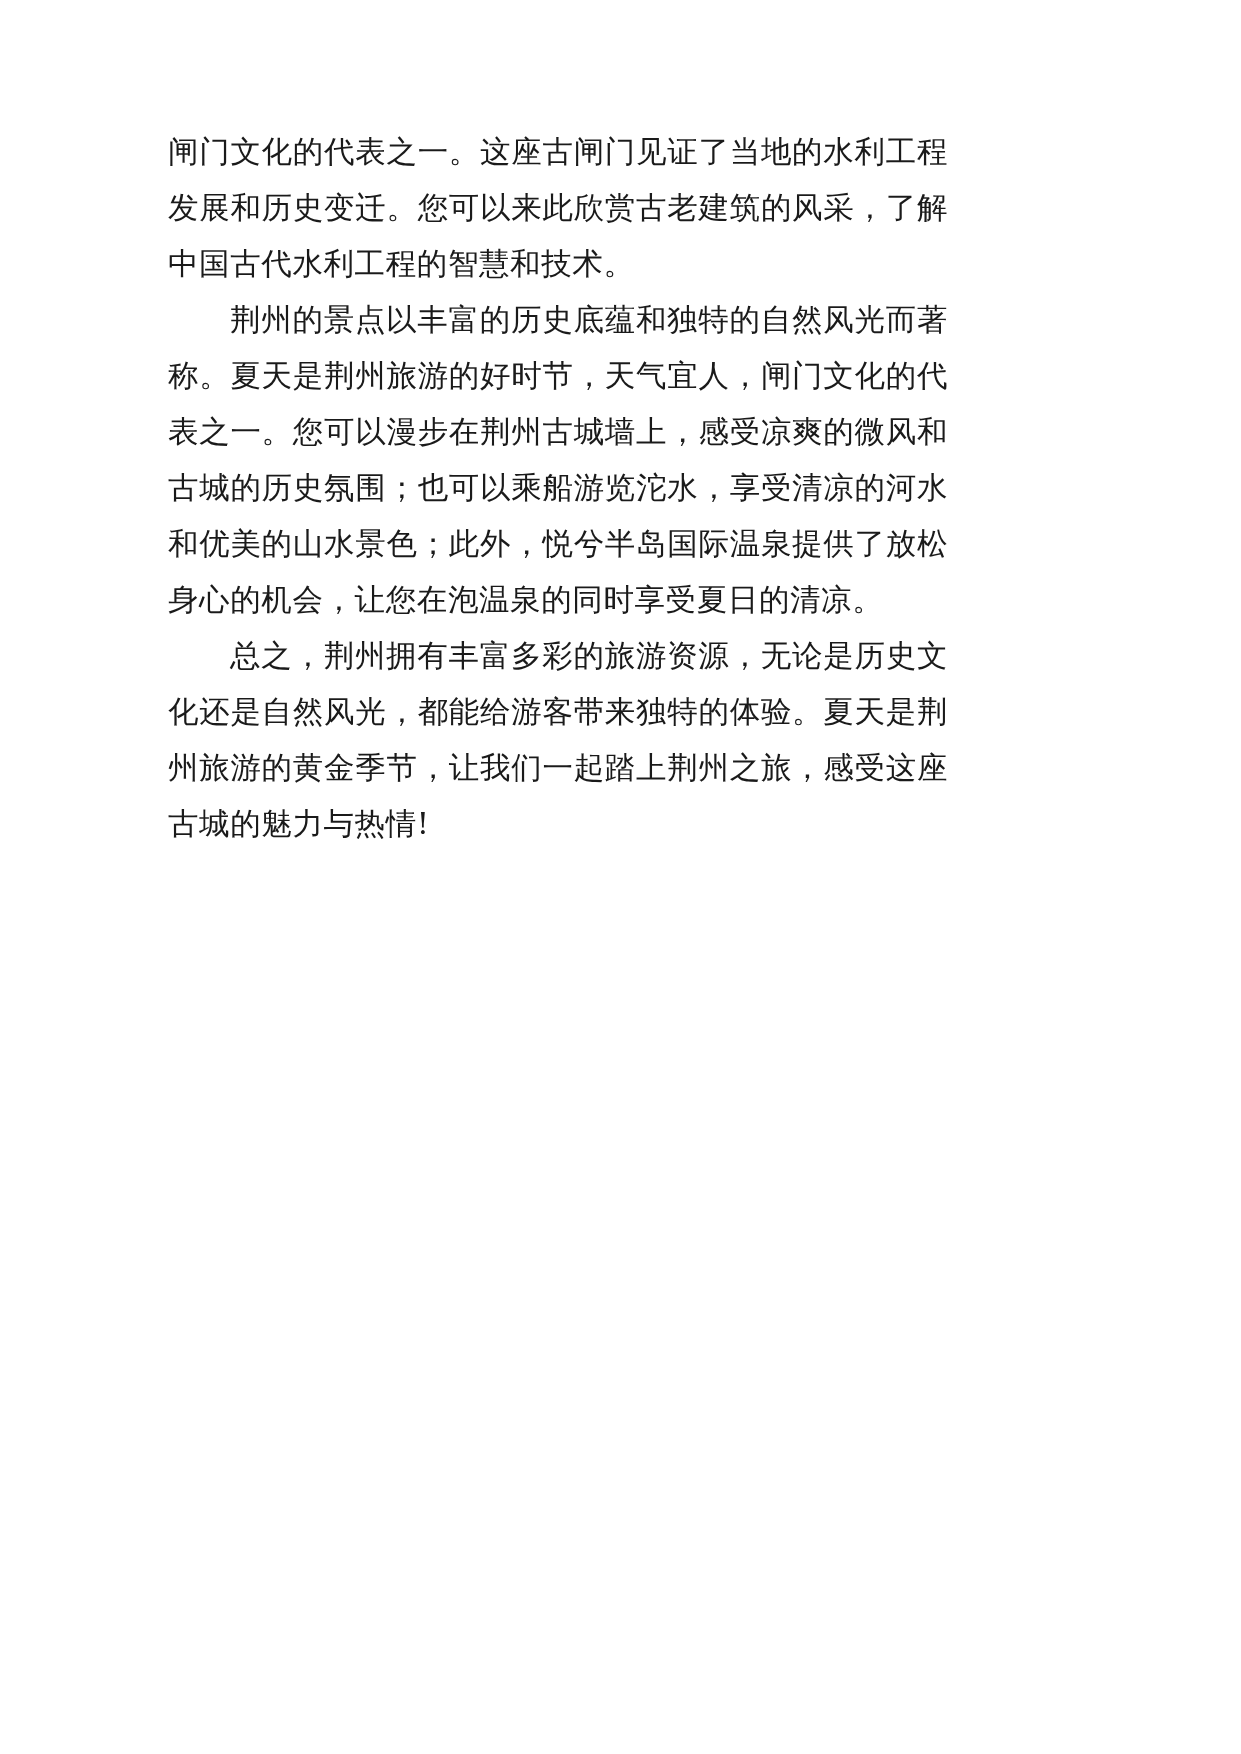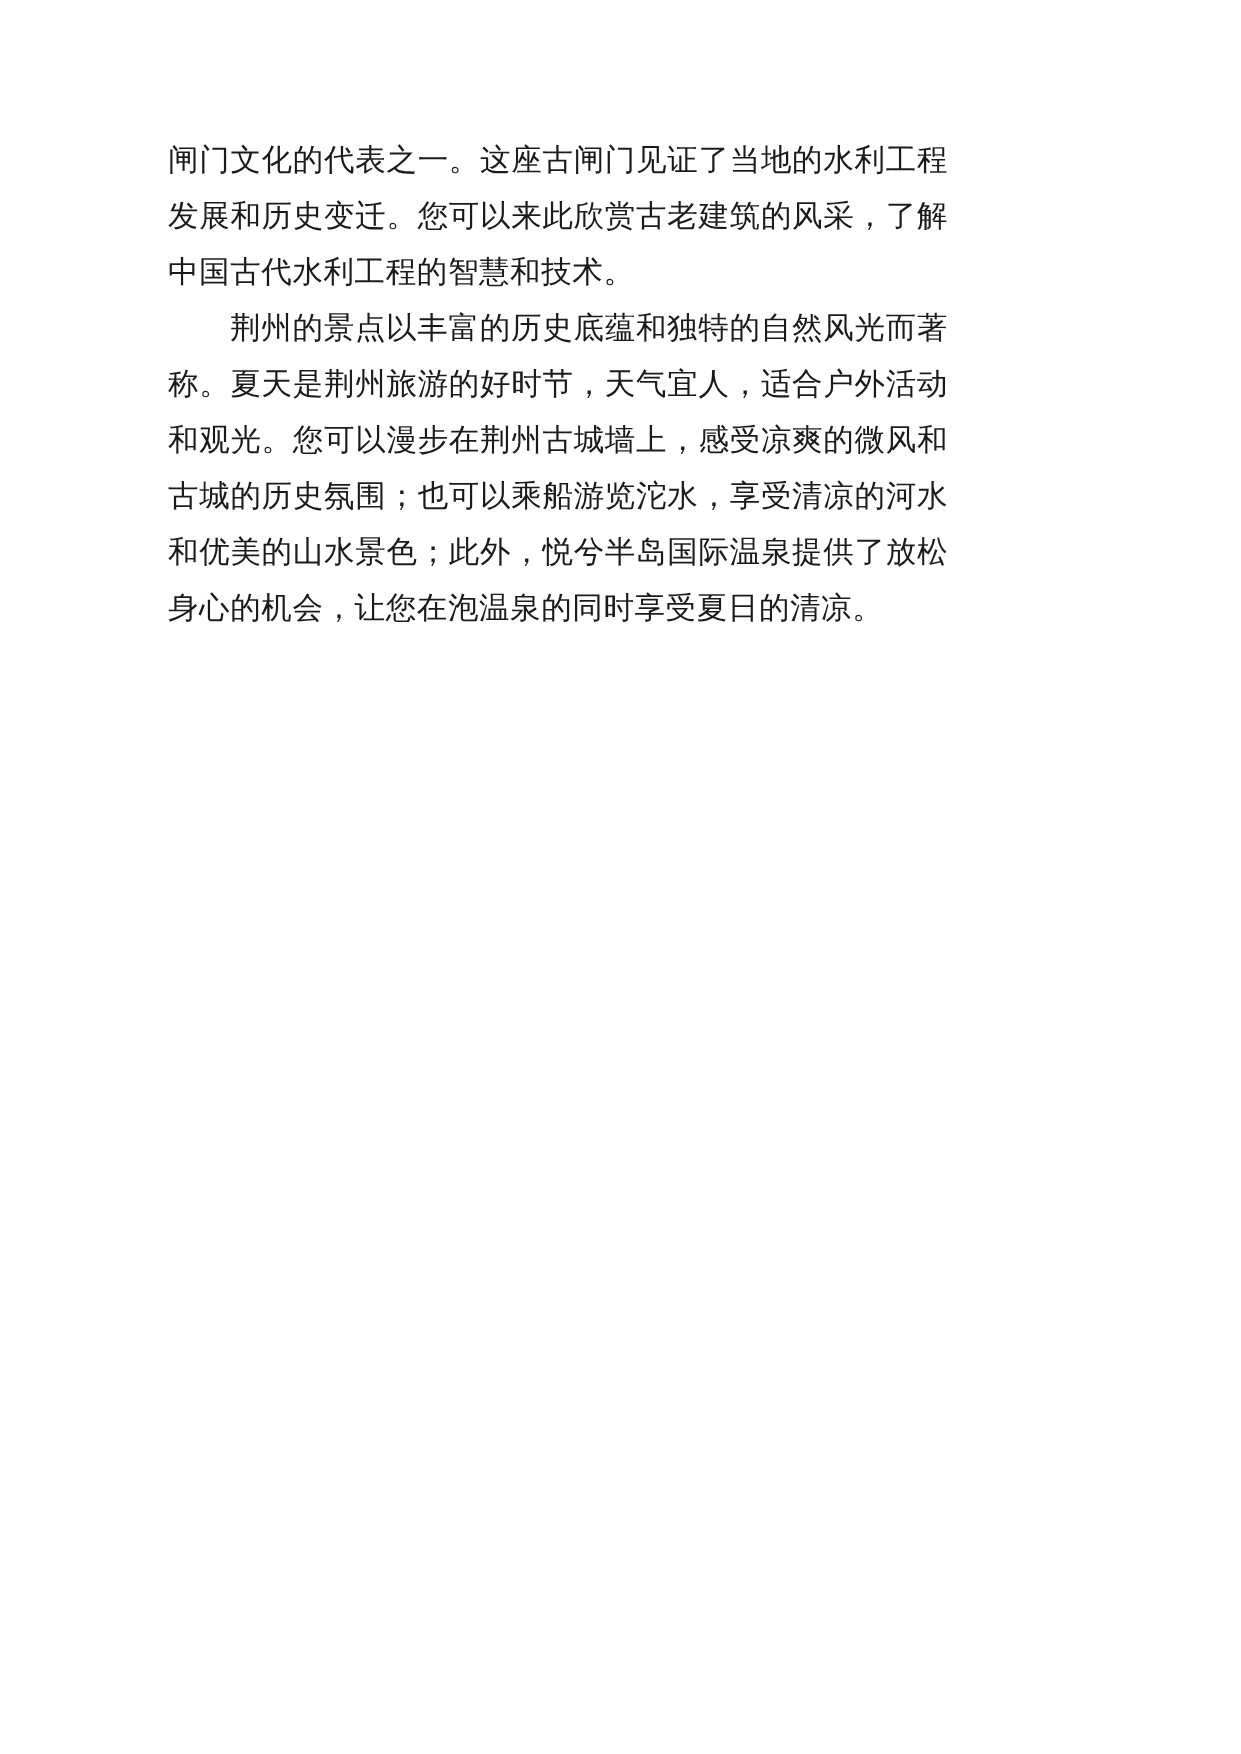--- a/index.html
+++ b/index.html
@@ -14,21 +14,21 @@
     width: 1241px;
     height: 1754px;
     background: #ffffff;
     box-sizing: border-box;
     position: relative;
     overflow: hidden;
   }
   .content {
     position: absolute;
     left: 168px;
-    top: 132px;
+    top: 124px;
     width: 780px;
   }
   .para {
     font-family: "DejaVu Serif", serif;
     font-size: 30.5px;
     line-height: 56px;
     color: #1a1a1a;
     letter-spacing: 0.6px;
     text-align: justify;
     text-justify: inter-ideograph;
@@ -38,15 +38,16 @@
   .para.indent {
     text-indent: 62px;
   }
 </style>
 </head>
 <body>
 
 <div class="page">
   <div class="content">
     <p class="para">闸门文化的代表之一。这座古闸门见证了当地的水利工程发展和历史变迁。您可以来此欣赏古老建筑的风采，了解中国古代水利工程的智慧和技术。</p>
-    <p class="para indent">荆州的景点以丰富的历史底蕴和独特的自然风光而著称。夏天是荆州旅游的好时节，天气宜人，适合户外活动和观光。您可以漫步在荆州古城墙上，感受凉爽的微风和古城的历史氛围；也可以乘船游览沱水，享受清凉的河水和优美的山水景色；此外，悦兮半岛国际温泉提供了放松身心的机会，让您在泡温泉的同时享受夏日的清凉。</p>
+    <p class="para indent">荆州的景点以丰富的历史底蕴和独特的自然风光而著称。夏天是荆州旅游的好时节，天气宜人，闸门文化的代表之一。您可以漫步在荆州古城墙上，感受凉爽的微风和古城的历史氛围；也可以乘船游览沱水，享受清凉的河水和优美的山水景色；此外，悦兮半岛国际温泉提供了放松身心的机会，让您在泡温泉的同时享受夏日的清凉。</p>
+    <p class="para indent">总之，荆州拥有丰富多彩的旅游资源，无论是历史文化还是自然风光，都能给游客带来独特的体验。夏天是荆州旅游的黄金季节，让我们一起踏上荆州之旅，感受这座古城的魅力与热情!</p>
   </div>
 </div>
 
 </body></html>

